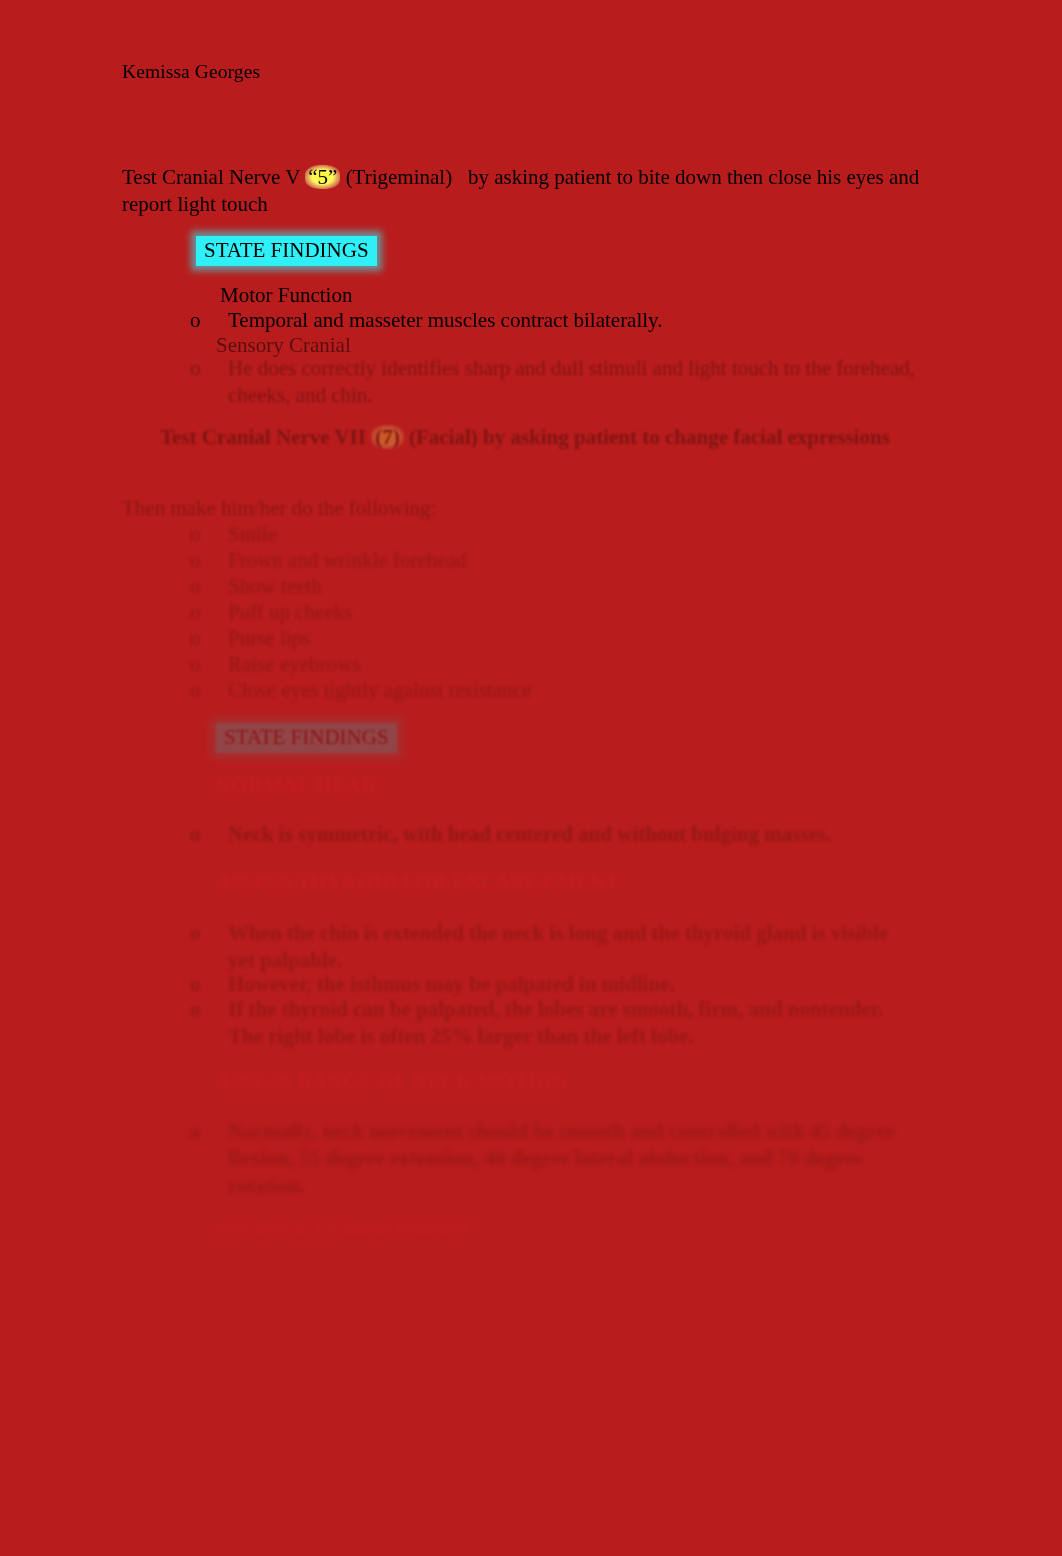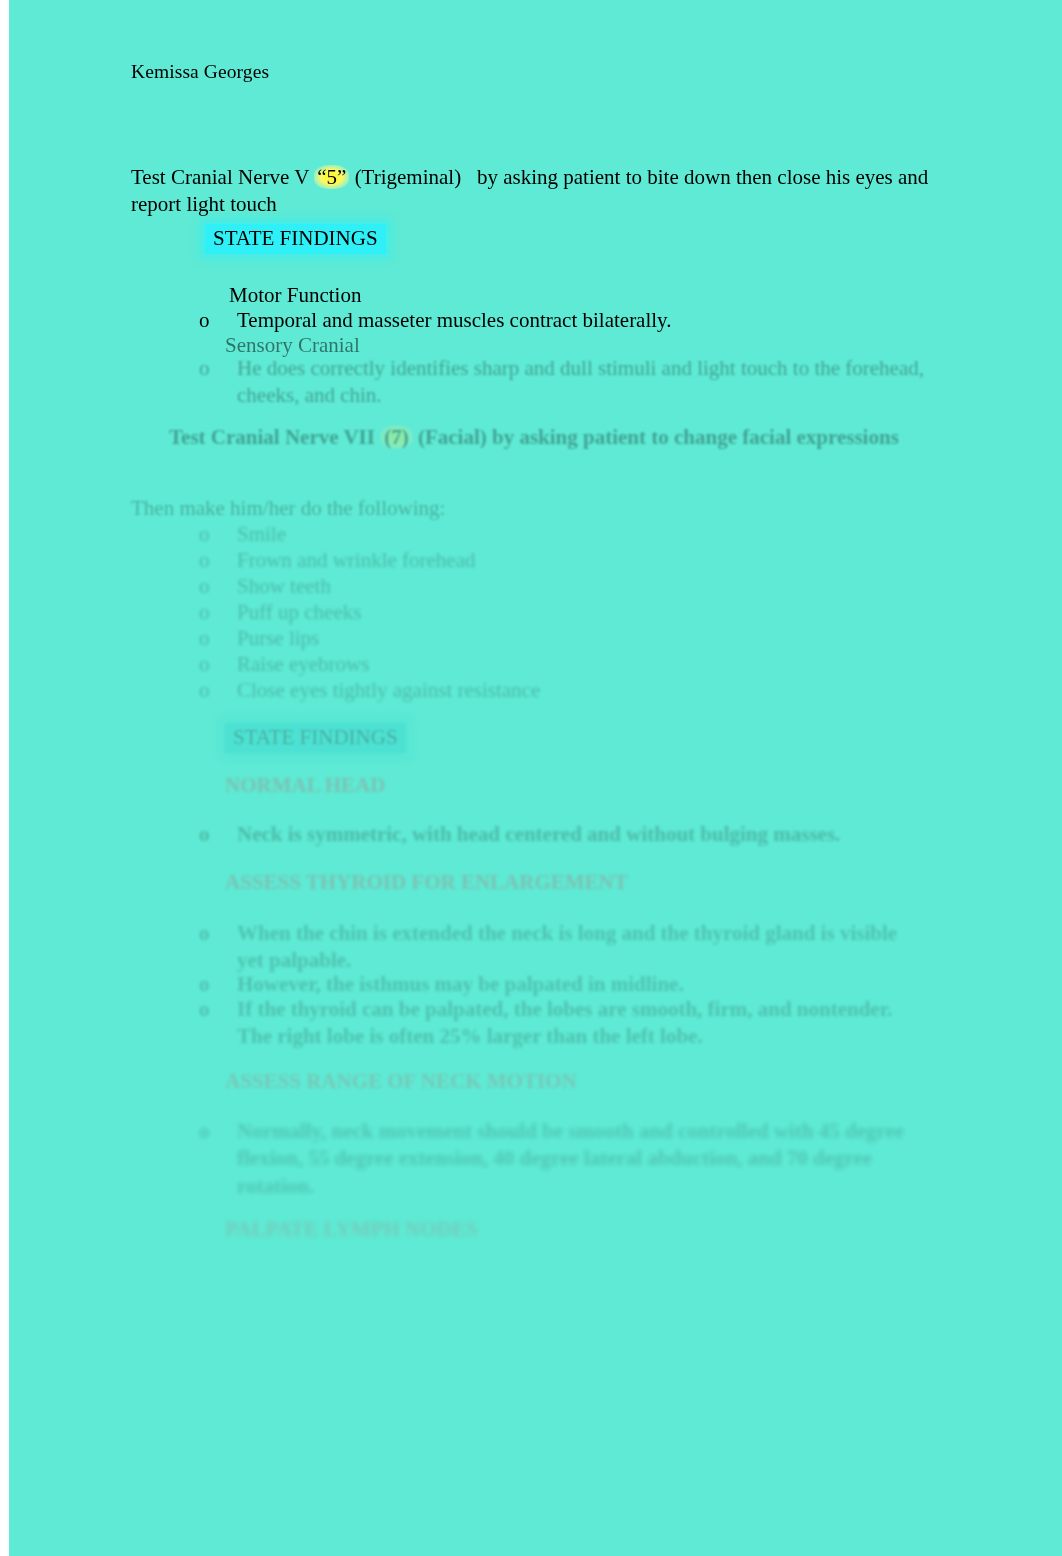--- a/index.html
+++ b/index.html
@@ -12,22 +12,21 @@
     height: 1556px;
     position: relative;
     font-family: "Liberation Serif", "DejaVu Serif", serif;
     color: #000000;
     overflow: hidden;
   }
 
   .page {
     position: absolute;
     inset: 0;
-    background: #5eead4;
-    margin-left: 9px;
+    background: #b91c1c;
   }
 
   
   .author {
     position: absolute;
     left: 122px;
     top: 60px;
     font-size: 19.5px;
     line-height: 1.25;
     letter-spacing: .1px;
@@ -97,21 +96,21 @@
   <div class="author">Kemissa Georges</div>
 
   <div class="para" style="left:122px; top:164px; width:830px;">
     <span>Test Cranial Nerve V</span>
     <span class="hl-yellow">“5”</span>
     <span>(Trigeminal)</span>
     &nbsp;
     <span>by asking patient to bite down then close his eyes and report light touch</span>
   </div>
 
-  <div class="para" style="left:180px; top:224px;padding-left:16px;">
+  <div class="para" style="left:180px; top:236px;padding-left:16px;">
     <span class="hl-cyan-box">STATE FINDINGS</span>
   </div>
 
   <div class="para" style="left:220px; top:282px;">Motor Function</div>
 
   <div class="bul" style="left:190px; top:307px; width:740px;">
     <span class="mark">o</span>
     <span class="txt">Temporal and masseter muscles contract bilaterally.</span>
   </div>
 

